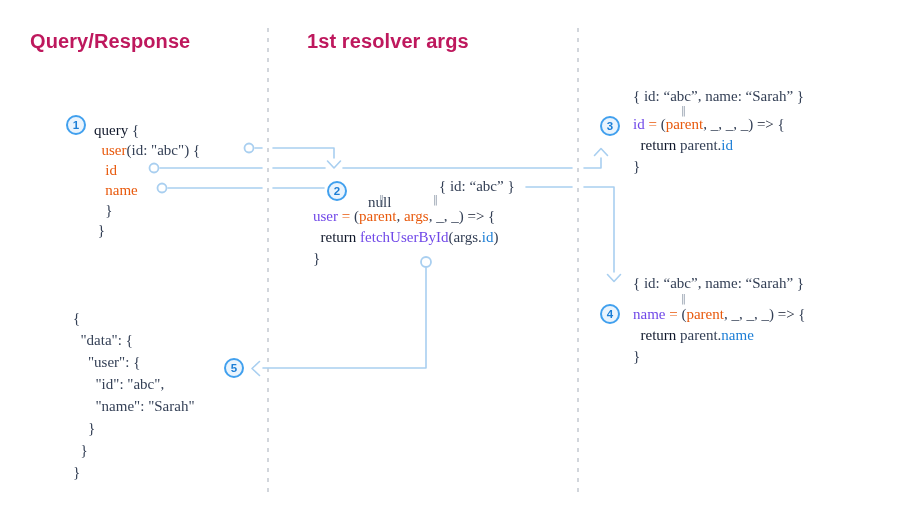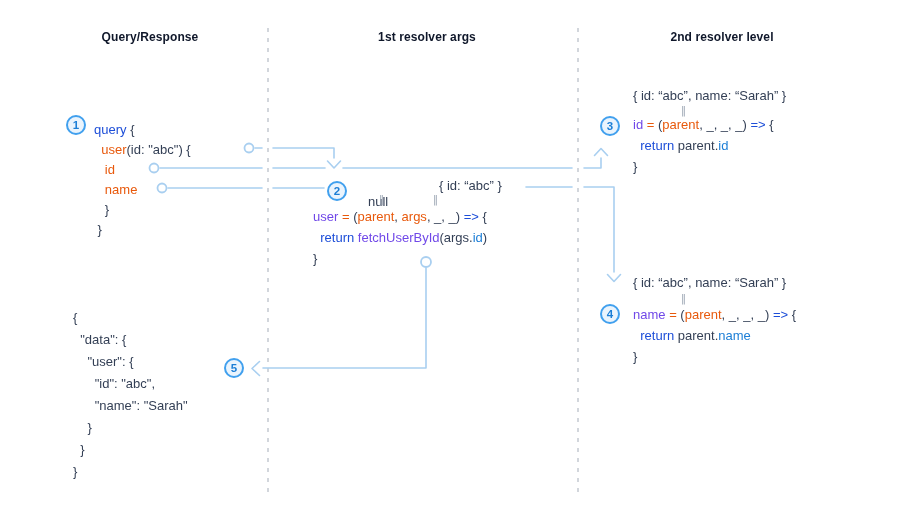--- a/index.html
+++ b/index.html
@@ -1,38 +1,38 @@
 <!DOCTYPE html>
 <html><head>
 <meta charset="utf-8">
 <style>
   html,body{margin:0;padding:0;background:#fff;}
   #canvas{
     position:relative;width:900px;height:519px;background:#ffffff;overflow:hidden;
     font-family:"Liberation Sans",sans-serif;
   }
   .col-header{
-    position:absolute;top:30px;width:240px;text-align:center;
-    font-size:12px;font-weight:700;color:#0f172a;letter-spacing:.1px;
+    position:absolute;top:30px;width:240px;text-align:left;
+    font-size:20px;font-weight:700;color:#be185d;letter-spacing:.1px;
   }
   .divider{
     position:absolute;top:28px;height:470px;width:2px;
     background:repeating-linear-gradient(to bottom,#d2d6dc 0 4px,transparent 4px 10px);
   }
   .code{
-    position:absolute;font-family:Liberation Sans, sans-serif;
-    font-size:13px;white-space:pre;color:#333f55;
+    position:absolute;font-family:Liberation Serif, serif;
+    font-size:15px;white-space:pre;color:#333f55;
   }
   .code .code-line{white-space:pre;}
   .lh20 .code-line{line-height:20px;height:20px;}
   .lh21 .code-line{line-height:21px;height:21px;}
   .lh22 .code-line{line-height:22px;height:22px;}
   .single{line-height:20px;height:20px;}
   .tk-navy{color:#333f55}
-  .tk-red{color:#1d4ed8}
+  .tk-red{color:#0f172a}
   .tk-orange{color:#e8590c}
   .tk-purple{color:#7048e8}
   .tk-blue{color:#1c7ed6}
   .eq-mark{
     position:absolute;font-family:"DejaVu Sans",sans-serif;font-size:10px;
     color:#9aa4b2;line-height:14px;
   }
   .badge{
     position:absolute;width:20px;height:20px;box-sizing:border-box;
     border:2px solid #41a0ee;border-radius:50%;background:#eaf4fd;
@@ -43,21 +43,20 @@
   #arrows path{fill:none;stroke:#a9cff0;stroke-width:1.6;stroke-linecap:round;stroke-linejoin:round;}
   #arrows circle{fill:#ffffff;stroke:#a9cff0;stroke-width:1.8;}
 </style>
 </head>
 <body>
 
 <div id="canvas">
 
   <div class="col-header" style="left:30px;">Query/Response</div>
   <div class="col-header" style="left:307px;">1st resolver args</div>
-  <div class="col-header" style="left:602px;">2nd resolver level</div>
 
   <div class="divider" style="left:267px;"></div>
   <div class="divider" style="left:577px;"></div>
 
   <svg id="arrows" width="900" height="519" viewBox="0 0 900 519">
     <g>
       <circle cx="249" cy="148" r="4.5"></circle>
       <path d="M255,148 H262"></path>
       <path d="M273,148 H334 V158"></path>
       <path d="M327.5,161 L334,168 L340.5,161"></path>

